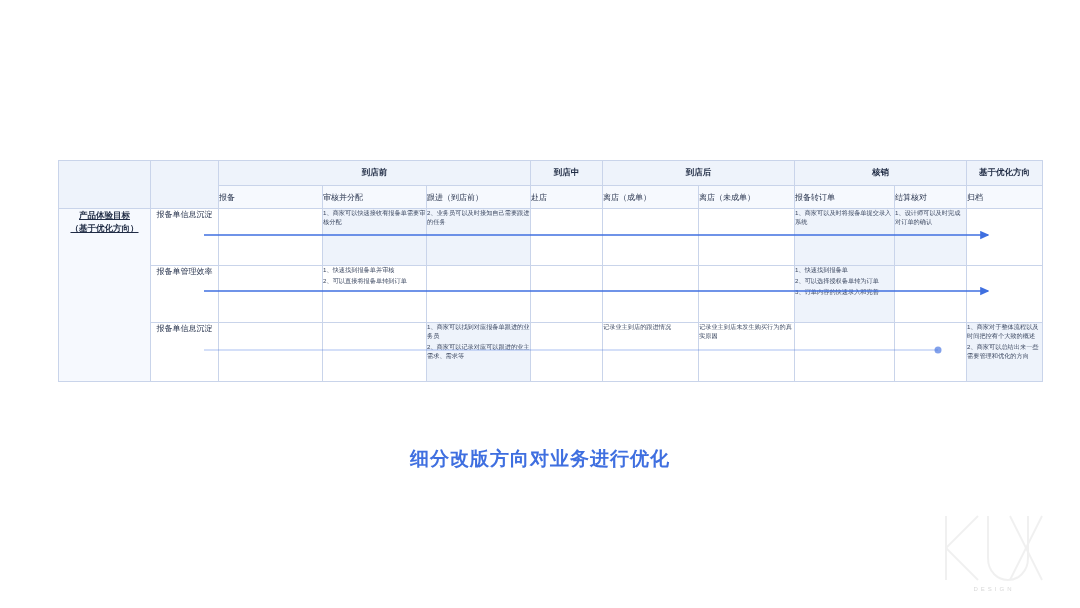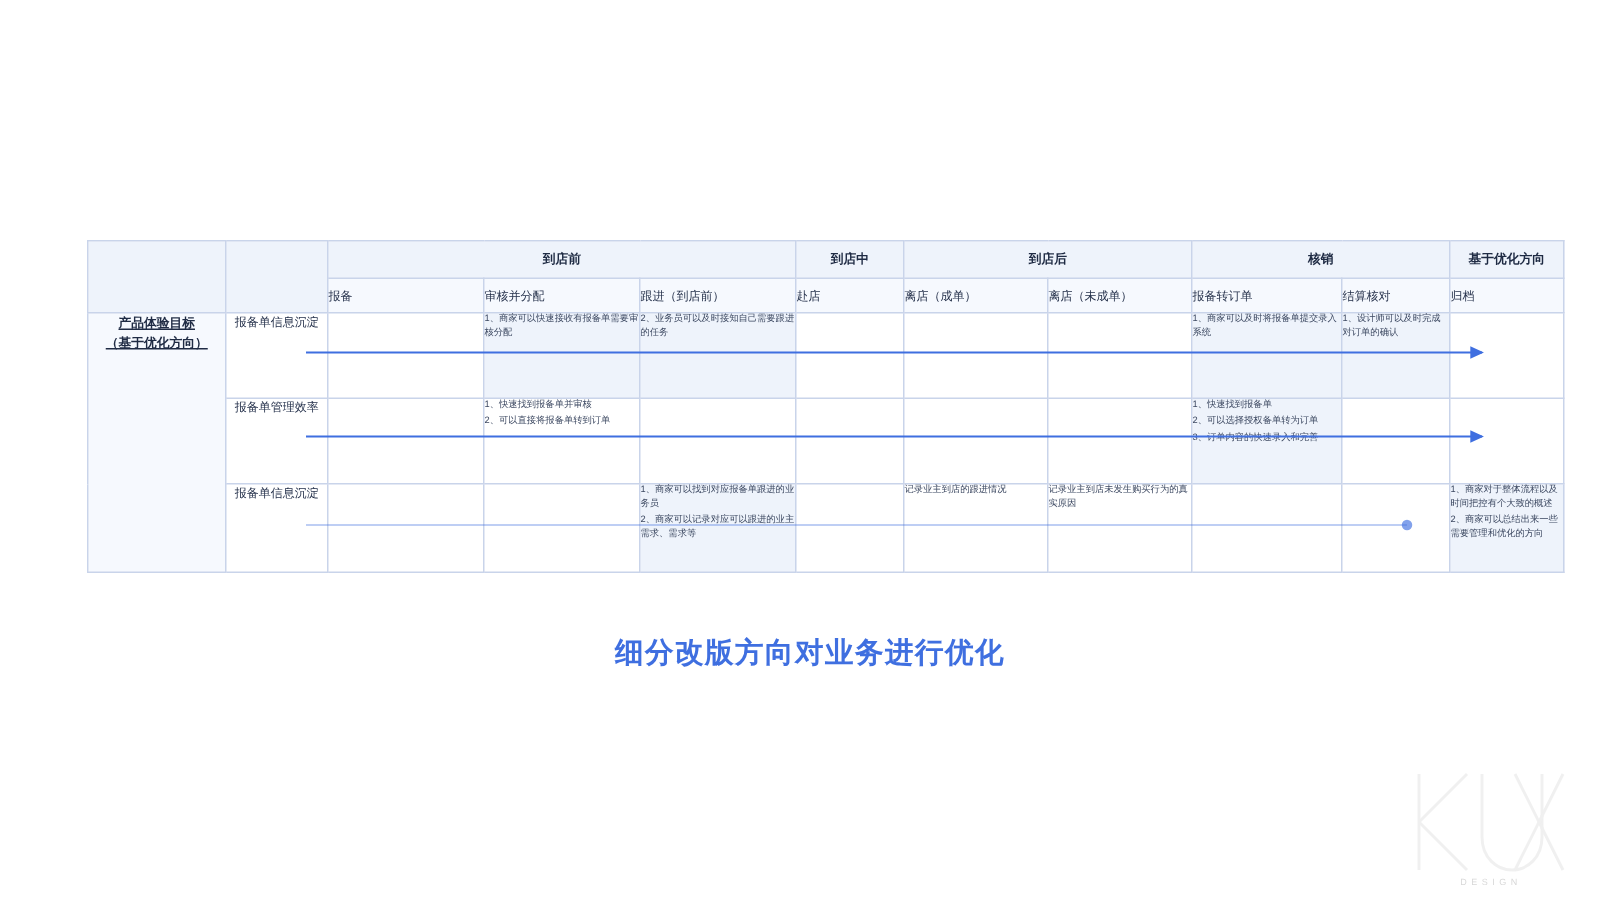--- a/index.html
+++ b/index.html
@@ -101,21 +101,21 @@
     top: 160px;
     width: 964px;
     height: 220px;
     pointer-events: none;
   }
 
   
   .caption {
     position: absolute;
     left: 0;
-    top: 422px;
+    top: 446px;
     width: 1080px;
     text-align: center;
     font-size: 19px;
     font-weight: bold;
     letter-spacing: 1px;
     color: #3f6fe0;
   }
 
   
   .watermark {

